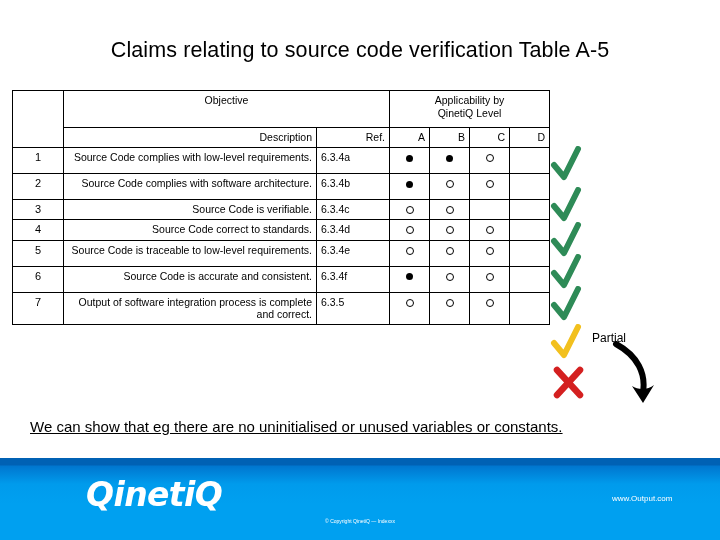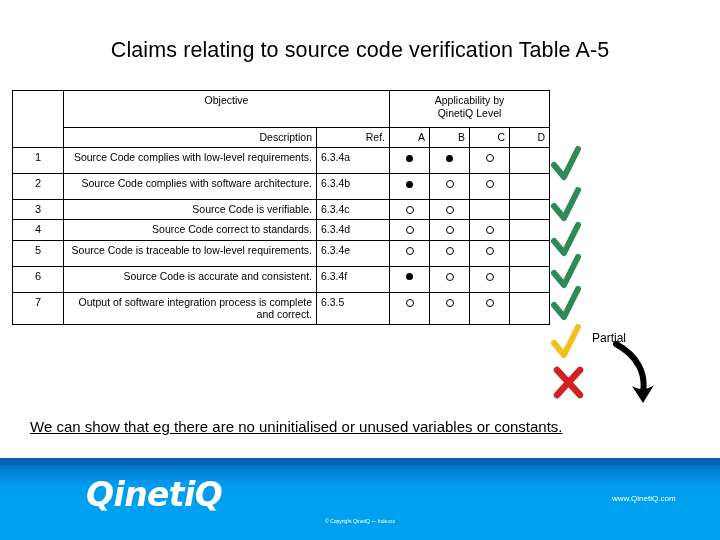--- a/index.html
+++ b/index.html
@@ -357,16 +357,16 @@
     <path d="M4,4 C26,16 34,34 31,52" stroke="#000000" stroke-width="6" fill="none" stroke-linecap="round"></path>
     <path d="M20,46 L31,63 L42,45 C36,50 26,50 20,46 Z" fill="#000000"></path>
   </svg>
 
   <div class="bottom-text">
     <div>We can show that eg there are no uninitialised or unused variables or constants.</div>
   </div>
 
   <div class="footer"></div>
   <div class="logo">QinetiQ</div>
-  <div class="footer-url">www.QinetiQ.com</div>
+  <div class="footer-url">www.Output.com</div>
   <div class="footer-copyright">© Copyright QinetiQ — Indexxx</div>
 
 </div>
 
 </body></html>

